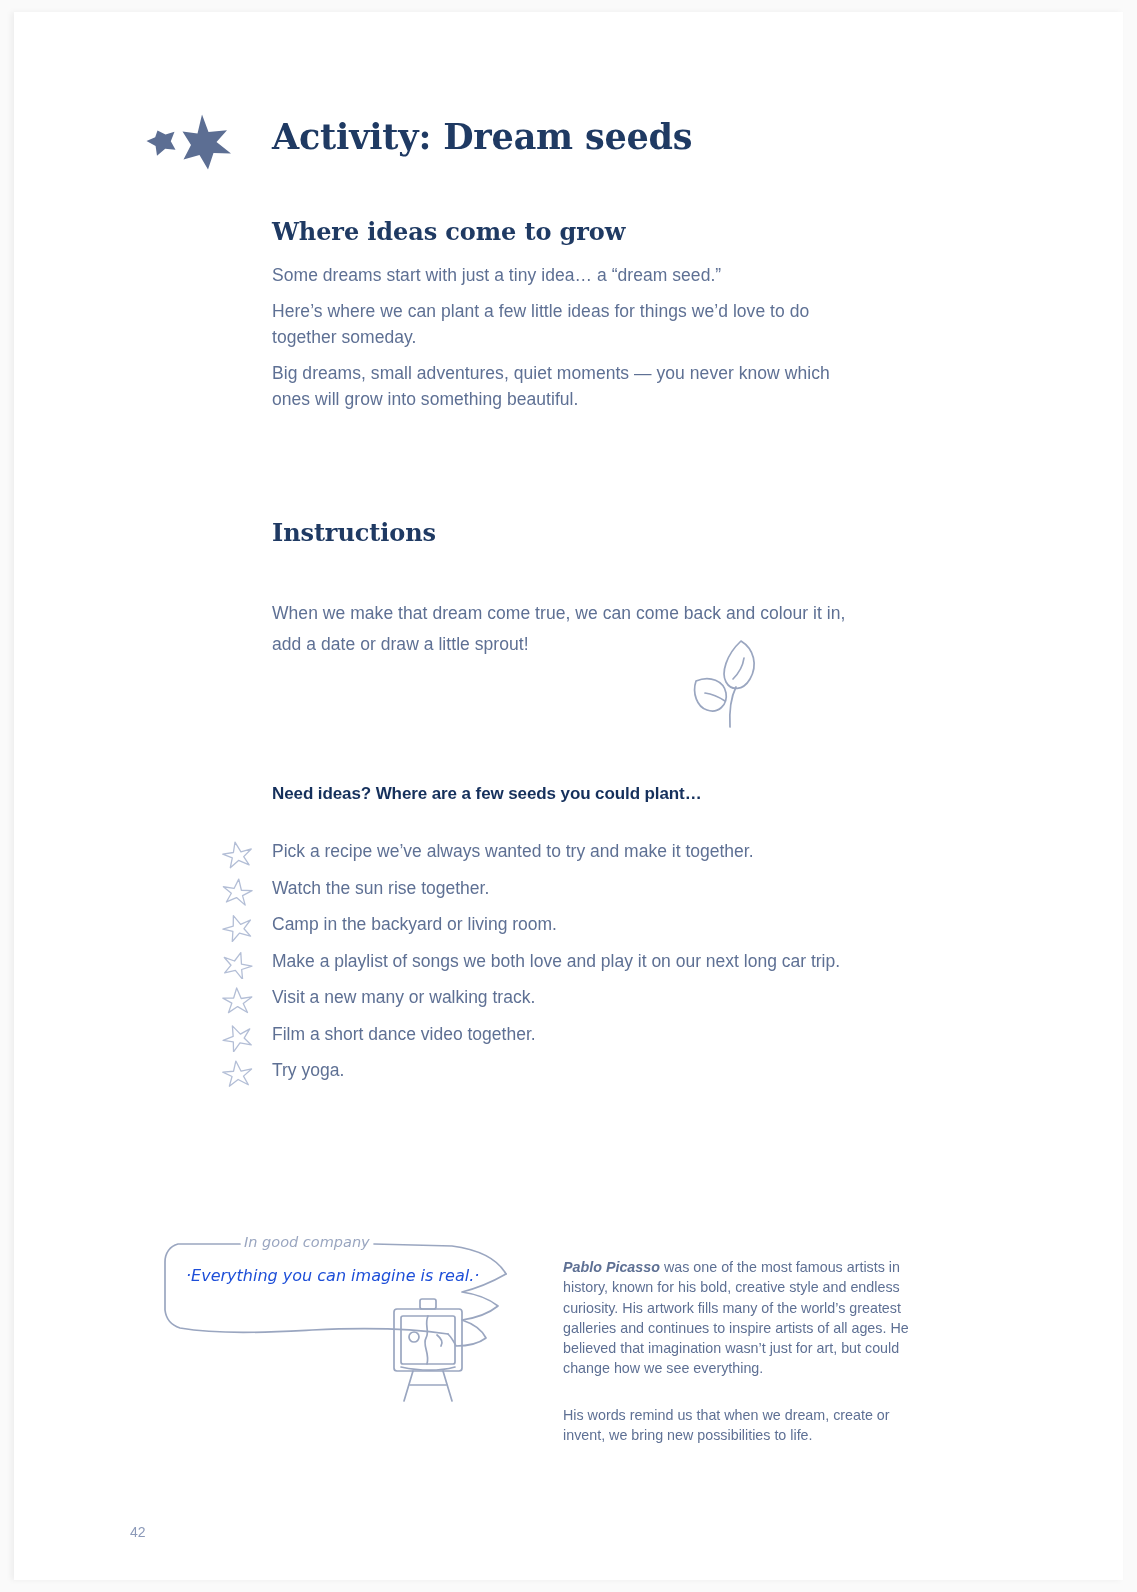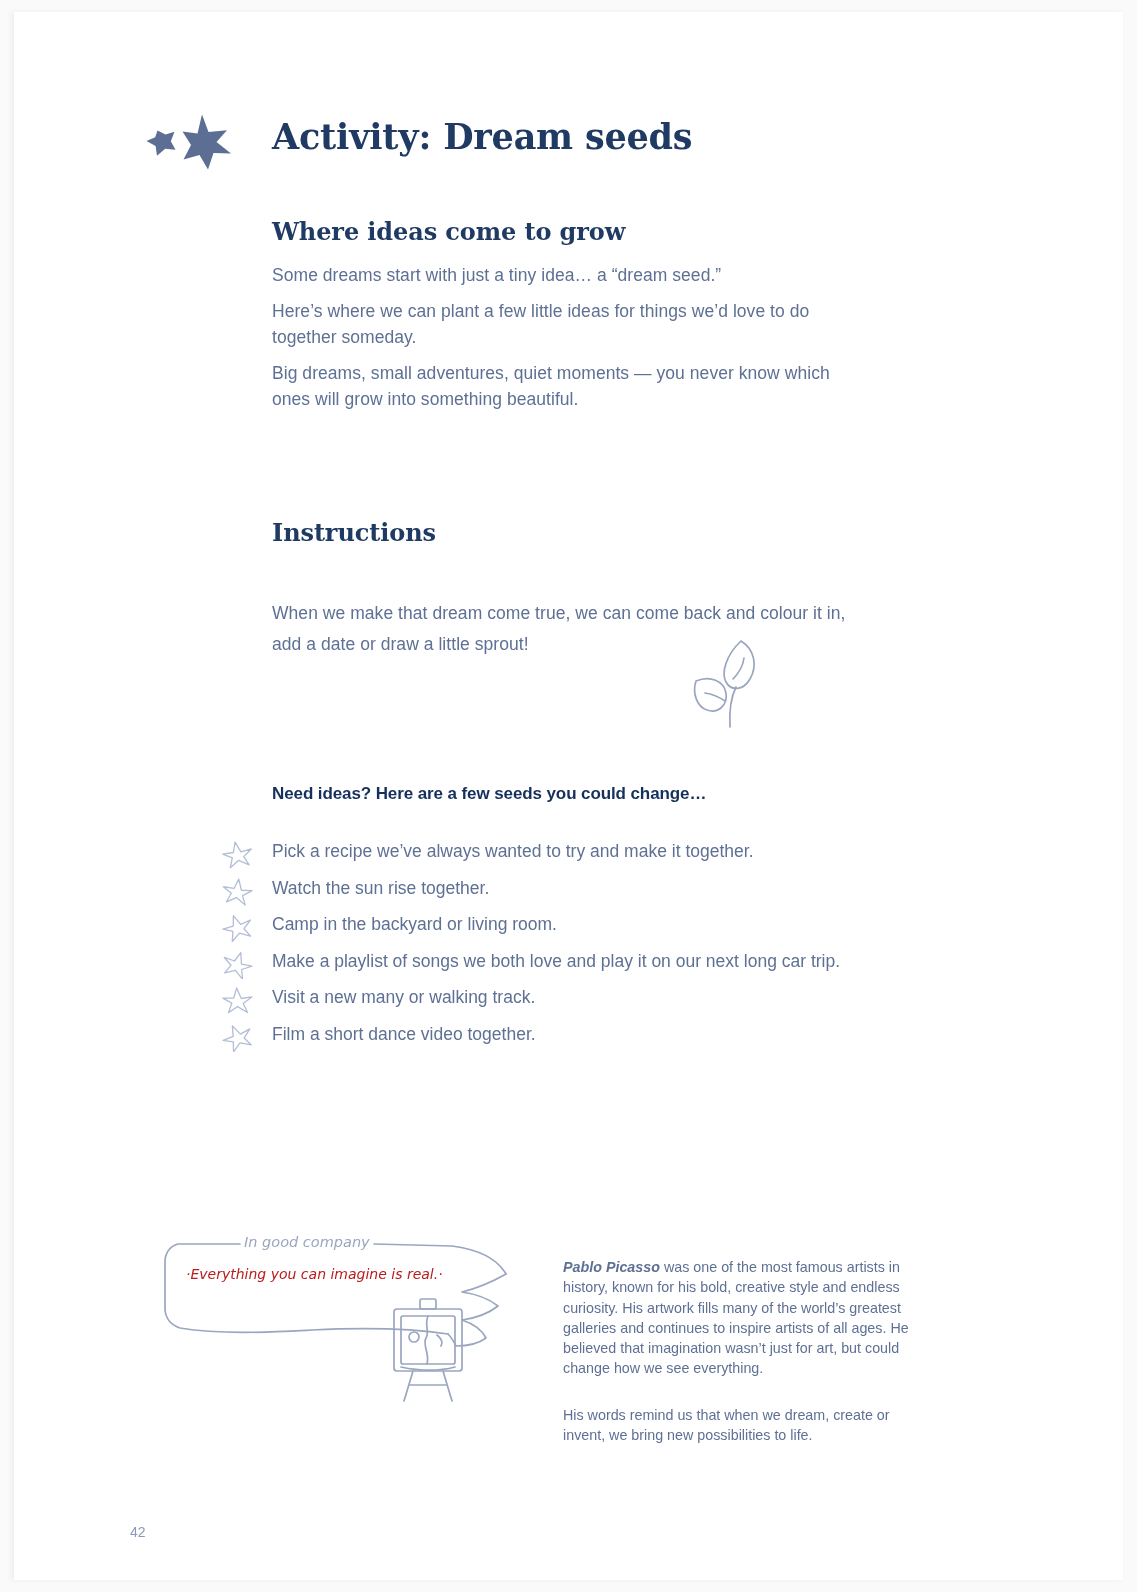--- a/index.html
+++ b/index.html
@@ -150,22 +150,22 @@
     font-size: 14.5px;
     color: #9aa6c0;
     white-space: nowrap;
   }
   .bubble-quote {
     position: absolute;
     left: 24px;
     top: 44px;
     font-family: "DejaVu Sans", sans-serif;
     font-style: italic;
-    font-size: 14px;
-    color: #b91c1c;
+    font-size: 16px;
+    color: #1d4ed8;
     white-space: nowrap;
   }
   .easel {
     position: absolute;
     left: 366px;
     top: 1285px;
     width: 96px;
     height: 106px;
   }
 
@@ -223,21 +223,21 @@
         <g fill="none" stroke="#9aa6c0" stroke-width="1.7" stroke-linecap="round" stroke-linejoin="round">
           <path d="M55 6 C68 14 72 30 64 44 C57 56 45 56 40 47 C35 38 40 20 55 6 Z"></path>
           <path d="M47 44 C53 38 57 30 58 23"></path>
           <path d="M10 46 C24 40 38 46 40 58 C42 70 32 79 21 75 C11 72 6 58 10 46 Z"></path>
           <path d="M39 66 C33 62 26 59 19 58"></path>
           <path d="M50 52 C45 62 43 74 44 92"></path>
         </g>
       </svg>
     </div>
 
-    <div class="need-head">Need ideas? Here are a few seeds you could change…</div>
+    <div class="need-head">Need ideas? Where are a few seeds you could plant…</div>
 
     <div class="idea-list">
 
       <div class="idea-item">
         <span class="idea-star">
           <svg viewBox="0 0 32 32" width="32" height="32">
             <path d="M16.5 5 L20.3 15.8 L31 15.0 L22.0 21.0 L25.6 30.2 L16.2 23.6 L6.6 29.0 L10.6 19.8 L2.0 14.2 L12.8 14.8 Z" fill="none" stroke="#b3bed6" stroke-width="1.3" stroke-linejoin="round" transform="rotate(-12 16 17)"></path>
           </svg>
         </span>
         <span class="idea-text">Pick a recipe we’ve always wanted to try and make it together.</span>
@@ -281,20 +281,28 @@
 
       <div class="idea-item">
         <span class="idea-star">
           <svg viewBox="0 0 32 32" width="32" height="32">
             <path d="M16.5 5 L20.3 15.8 L31 15.0 L22.0 21.0 L25.6 30.2 L16.2 23.6 L6.6 29.0 L10.6 19.8 L2.0 14.2 L12.8 14.8 Z" fill="none" stroke="#b3bed6" stroke-width="1.3" stroke-linejoin="round" transform="rotate(-25 16 17)"></path>
           </svg>
         </span>
         <span class="idea-text">Film a short dance video together.</span>
       </div>
 
+      <div class="idea-item">
+        <span class="idea-star">
+          <svg viewBox="0 0 32 32" width="32" height="32">
+            <path d="M16.5 5 L20.3 15.8 L31 15.0 L22.0 21.0 L25.6 30.2 L16.2 23.6 L6.6 29.0 L10.6 19.8 L2.0 14.2 L12.8 14.8 Z" fill="none" stroke="#b3bed6" stroke-width="1.3" stroke-linejoin="round" transform="rotate(-8 16 17)"></path>
+          </svg>
+        </span>
+        <span class="idea-text">Try yoga.</span>
+      </div>
 
     </div>
 
     <div class="bubble-wrap">
       <svg class="bubble-svg" viewBox="0 0 390 190" width="390" height="190">
         <g fill="none" stroke="#9aa6c0" stroke-width="1.7" stroke-linecap="round" stroke-linejoin="round">
           <path d="M78 22 L16 22 C8 24 3 31 3 40 L3 88 C4 97 9 103 18 106
                    C60 113 110 110 150 108 C190 106 240 105 286 112"></path>
           <path d="M212 22 L290 24 C320 28 336 38 344 52"></path>
           <path d="M344 52 C330 60 316 66 300 70 C314 72 326 76 336 84

